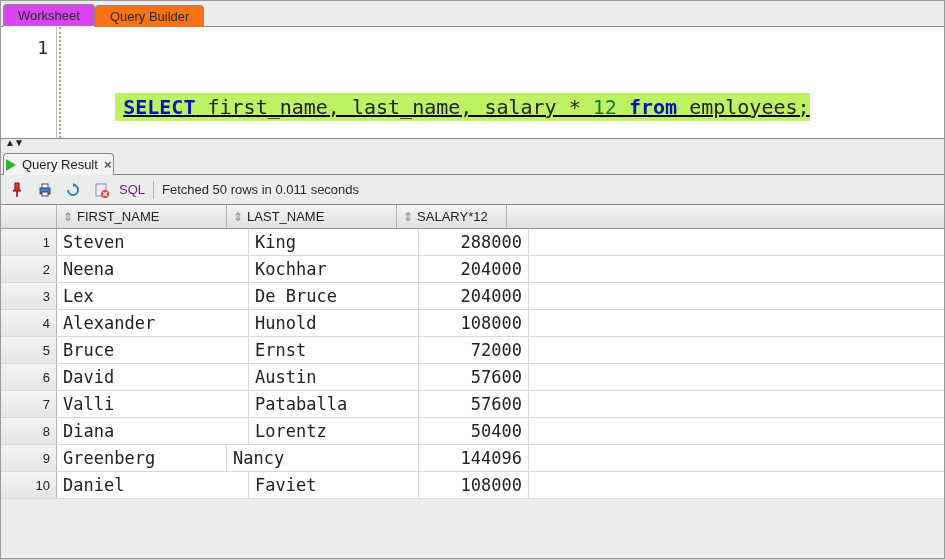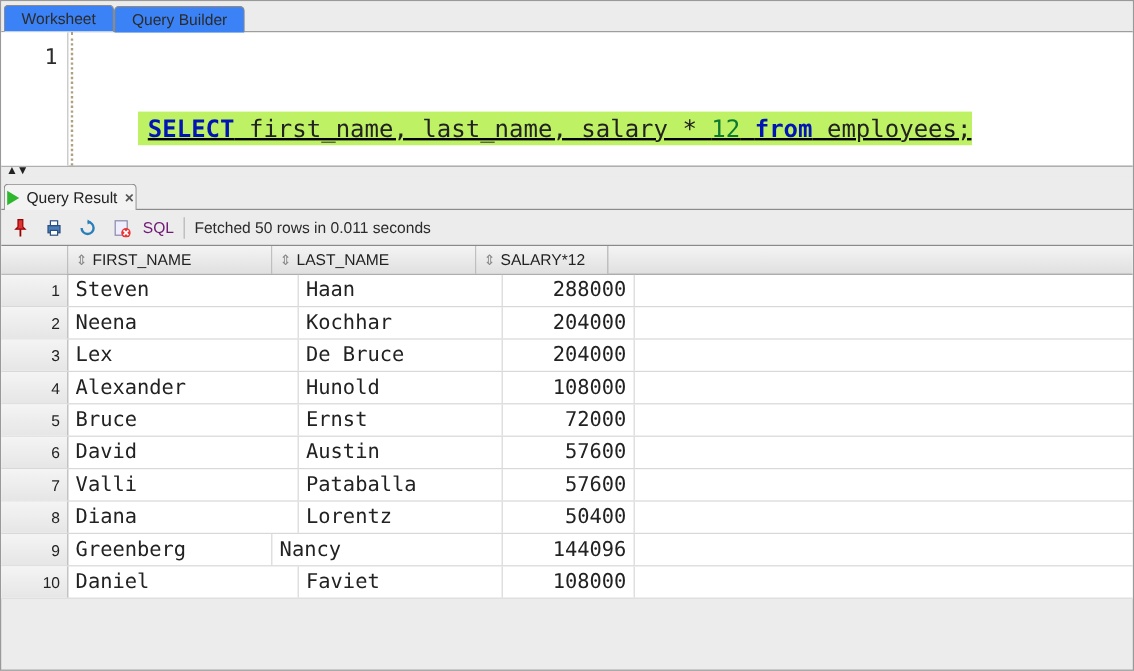--- a/index.html
+++ b/index.html
@@ -21,27 +21,27 @@
     height: 26px;
     padding-left: 2px;
     gap: 0;
   }
   .tab {
     padding: 3px 14px 3px 14px;
     font-size: 13px;
     color: #2b2b2b;
     border: 1px solid #8a8a8a;
     border-bottom: none;
-    background: #3b82f6;
+    background: #f97316;
     margin-bottom: -1px;
     border-radius: 4px 4px 0 0;
     cursor: pointer;
   }
   .tab.active {
-    background: #3b82f6;
+    background: #d946ef;
     border-bottom: 1px solid #fff;
   }
   
   .editor-wrap {
     display: flex;
     background: #fff;
     height: 112px;
     border-bottom: 1px solid #8a8a8a;
   }
   .gutter {
@@ -266,21 +266,21 @@
       </div>
     <div class="hcell c3">
         <span class="sort-icon">⇕</span>
         <span>SALARY*12</span>
       </div>
   </div>
   <div class="grid-body" id="grid-body">
       <div class="grow">
         <div class="gcell rownum">1</div>
         <div class="gcell c1">Steven</div>
-        <div class="gcell c2">Haan</div>
+        <div class="gcell c2">King</div>
         <div class="gcell c3">288000</div>
       </div>
       <div class="grow">
         <div class="gcell rownum">2</div>
         <div class="gcell c1">Neena</div>
         <div class="gcell c2">Kochhar</div>
         <div class="gcell c3">204000</div>
       </div>
       <div class="grow">
         <div class="gcell rownum">3</div>

